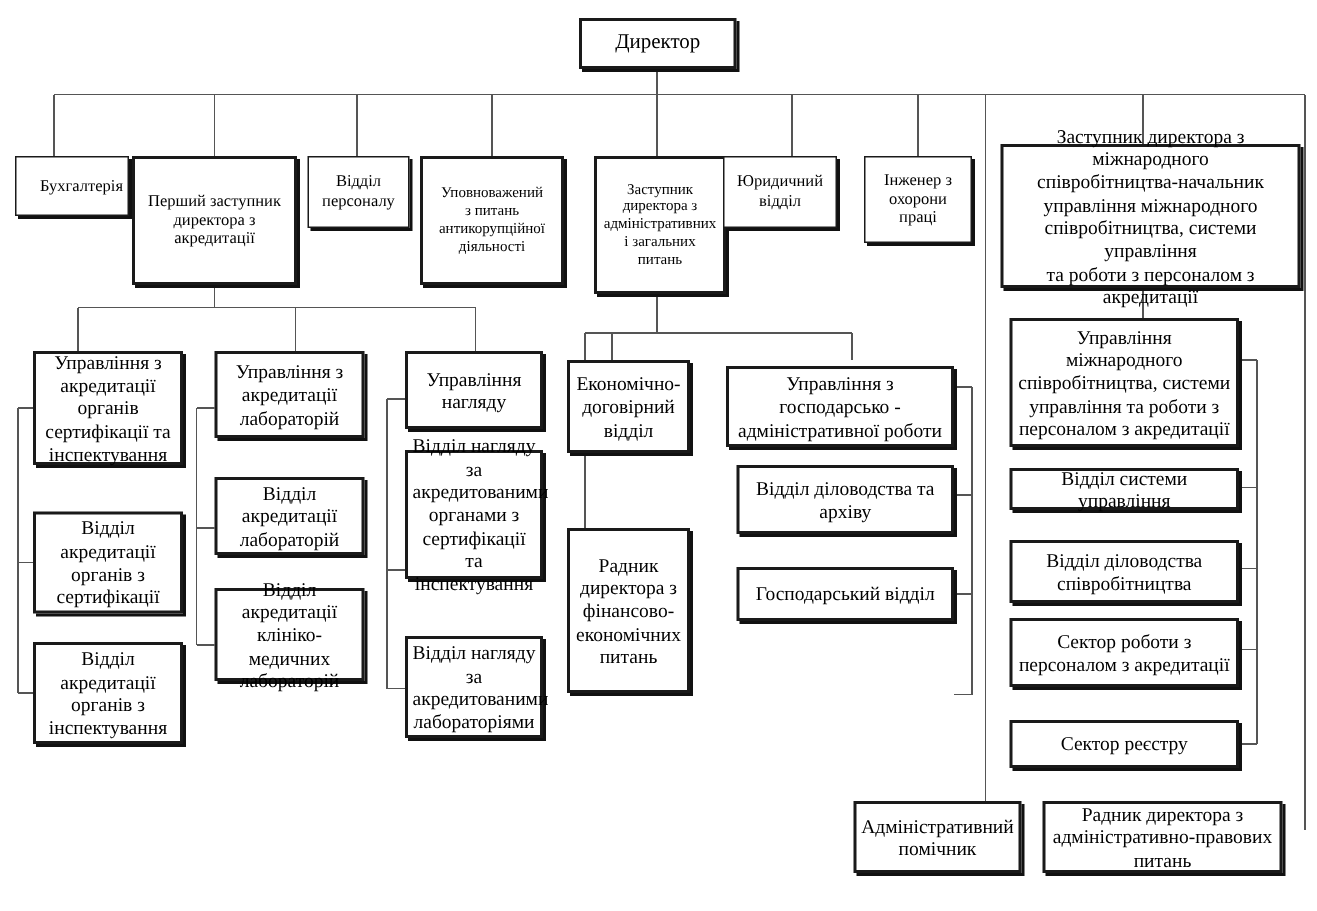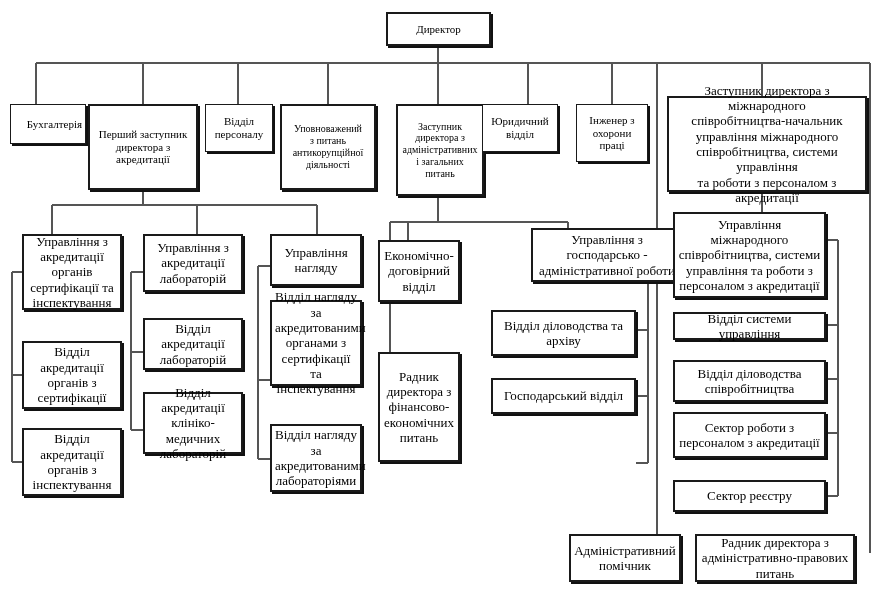--- a/index.html
+++ b/index.html
@@ -39,21 +39,21 @@
     z-index: 5;
   }
   .node .txt {
     display: block;
     width: 100%;
     white-space: pre-line;
   }
   .s11 { font-size: 11px; }
   .s10 { font-size: 10px; }
   .s95 { font-size: 13px; }
-  .root { font-size: 11px; border-width: 2px; justify-content: flex-end; }
+  .root { font-size: 14px; border-width: 2px; justify-content: flex-end; }
   .thick { border-width: 2px; }
 </style>
 </head>
 <body>
 
 <div id="chart">
 
   <svg id="connectors" viewBox="0 0 878 607" xmlns="http://www.w3.org/2000/svg">
     <g stroke="#555555" stroke-width="1.2" fill="none" shape-rendering="crispEdges">
 
@@ -238,21 +238,21 @@
   </div>
 
   <div class="node s95 thick" style="left:378px; top:352px; width:82px; height:110px;">
     <span class="txt">Радник
 директора з
 фінансово-
 економічних
 питань</span>
   </div>
 
-  <div class="node s95 thick" style="left:484px; top:228px; width:152px; height:54px;margin-left:47px;">
+  <div class="node s95 thick" style="left:484px; top:244px; width:152px; height:54px;">
     <span class="txt">Управління з господарсько -
 адміністративної роботи</span>
   </div>
 
   <div class="node s95 thick" style="left:491px; top:310px; width:145px; height:46px;">
     <span class="txt">Відділ діловодства та
 архіву</span>
   </div>
 
   <div class="node s95 thick" style="left:491px; top:378px; width:145px; height:36px;">

